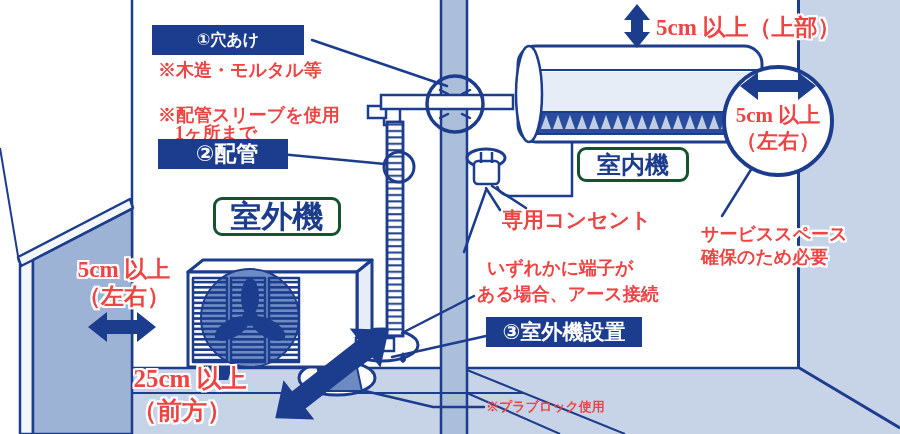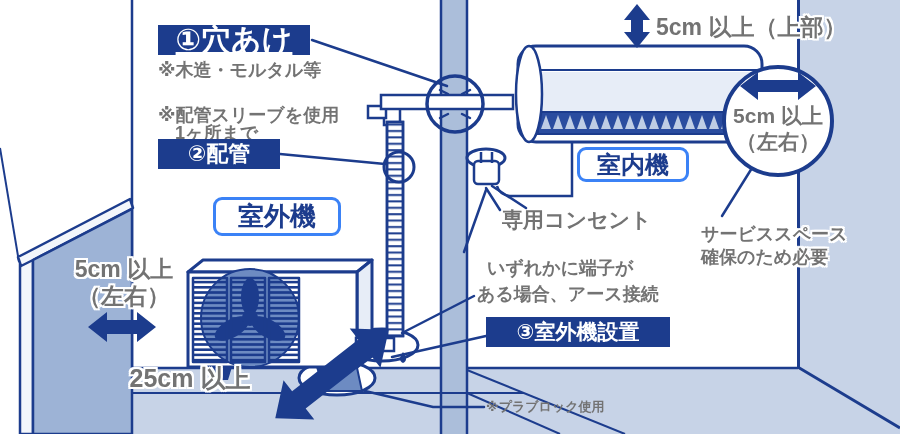--- a/index.html
+++ b/index.html
@@ -1,25 +1,25 @@
 <!DOCTYPE html>
 <html><head>
 <meta charset="utf-8">
 <style>
   html,body{margin:0;padding:0;background:#fff;}
   #stage{position:relative;width:900px;height:434px;overflow:hidden;background:#fff;
          font-family:"Liberation Sans","DejaVu Sans",sans-serif;}
   #scene{position:absolute;left:0;top:0;z-index:1;}
-  .txt{position:absolute;z-index:2;color:#737373;white-space:nowrap;}
+  .txt{position:absolute;z-index:2;color:#ef4444;white-space:nowrap;font-family:Liberation Serif, serif;}
   .bold{font-weight:bold;}
   .outline{text-shadow:-2px -2px 0 #fff,2px -2px 0 #fff,-2px 2px 0 #fff,2px 2px 0 #fff,
            -2px 0 0 #fff,2px 0 0 #fff,0 -2px 0 #fff,0 2px 0 #fff;}
   .stepbox{position:absolute;z-index:2;background:#1c3c8d;color:#fff;font-weight:bold;
            text-align:center;line-height:30px;height:30px;}
-  .framebox{position:absolute;z-index:2;background:#fff;border:3px solid #3b82f6;
+  .framebox{position:absolute;z-index:2;background:#fff;border:3px solid #14532d;
             border-radius:9px;color:#1c3c8d;font-weight:bold;text-align:center;}
   .note{font-size:18px;font-weight:600;}
   .ctr{text-align:center;}
 </style>
 </head>
 <body>
 
 <div id="stage">
 
 <svg id="scene" width="900" height="434" viewBox="0 0 900 434">
@@ -149,45 +149,46 @@
     <path d="M486 336 L392 357"></path>
     <path d="M365 391 L433 407 L484 407"></path>
     <path d="M752 168 L722 216"></path>
   </g>
 
   <path d="M637 4 L650 20 L643 20 L643 32 L650 32 L637 48 L624 32 L631 32 L631 20 L624 20 Z" fill="#1c3c8d"></path>
   <path d="M88 327 L107 312 L107 320 L137 320 L137 312 L156 327 L137 342 L137 334 L107 334 L107 342 Z" fill="#1c3c8d"></path>
   <path d="M-72 0 L-42 -25 L-42 -11 L42 -11 L42 -25 L72 0 L42 25 L42 11 L-42 11 L-42 25 Z" transform="translate(332 374) rotate(-38)" fill="#1c3c8d"></path>
 </svg>
 
-<div class="stepbox" style="left:158px;top:25px;width:152px;font-size:30px;text-decoration:underline;">①穴あけ</div>
+<div class="stepbox" style="left:152px;top:25px;width:152px;font-size:16px;">①穴あけ</div>
 <div class="txt note" style="left:158px;top:58px;">※木造・モルタル等</div>
 <div class="txt note" style="left:175px;top:81px;margin-top:40px;">1ヶ所まで</div>
 <div class="txt note" style="left:158px;top:103px;">※配管スリーブを使用</div>
 
-<div class="stepbox" style="left:158px;top:139px;width:122px;font-size:22px;">②配管</div>
+<div class="stepbox" style="left:158px;top:139px;width:122px;font-size:22px;padding-left:8px;">②配管</div>
 
-<div class="framebox" style="left:213px;top:197px;width:122px;height:33px;line-height:33px;font-size:26px;">室外機</div>
+<div class="framebox" style="left:213px;top:197px;width:122px;height:33px;line-height:33px;font-size:31px;">室外機</div>
 <div class="framebox" style="left:577px;top:147px;width:106px;height:29px;line-height:29px;font-size:24px;">室内機</div>
 
-<div class="stepbox" style="left:486px;top:317px;width:184px;font-size:21px;">③室外機設置</div>
+<div class="stepbox" style="left:486px;top:317px;width:156px;font-size:21px;">③室外機設置</div>
 
 <div class="txt bold outline" style="left:656px;top:12px;font-size:23px;">5cm 以上（上部）</div>
 
 <div class="txt bold outline ctr" style="left:722px;top:103px;width:112px;font-size:21px;line-height:25px;">5cm 以上</div>
 <div class="txt bold outline ctr" style="left:722px;top:129px;width:112px;font-size:21px;line-height:25px;">（左右）</div>
 
 <div class="txt note outline" style="left:701px;top:222px;">サービススペース</div>
 <div class="txt note outline" style="left:701px;top:245px;">確保のため必要</div>
 
 <div class="txt note" style="left:487px;top:256px;">いずれかに端子が</div>
 
 <div class="txt bold" style="left:502px;top:206px;font-size:21px;">専用コンセント</div>
 <div class="txt note" style="left:477px;top:282px;text-align:right;">ある場合、アース接続</div>
 
 <div class="txt bold outline ctr" style="left:66px;top:254px;width:116px;font-size:23px;">5cm 以上</div>
 <div class="txt bold outline ctr" style="left:66px;top:281px;width:116px;font-size:23px;">（左右）</div>
 
 <div class="txt bold outline ctr" style="left:88px;top:362px;width:204px;font-size:25px;">25cm 以上</div>
+<div class="txt bold outline ctr" style="left:80px;top:394px;width:204px;font-size:25px;">（前方）</div>
 
 <div class="txt note" style="left:486px;top:398px;font-size:13px;">※プラブロック使用</div>
 
 </div>
 
 </body></html>

